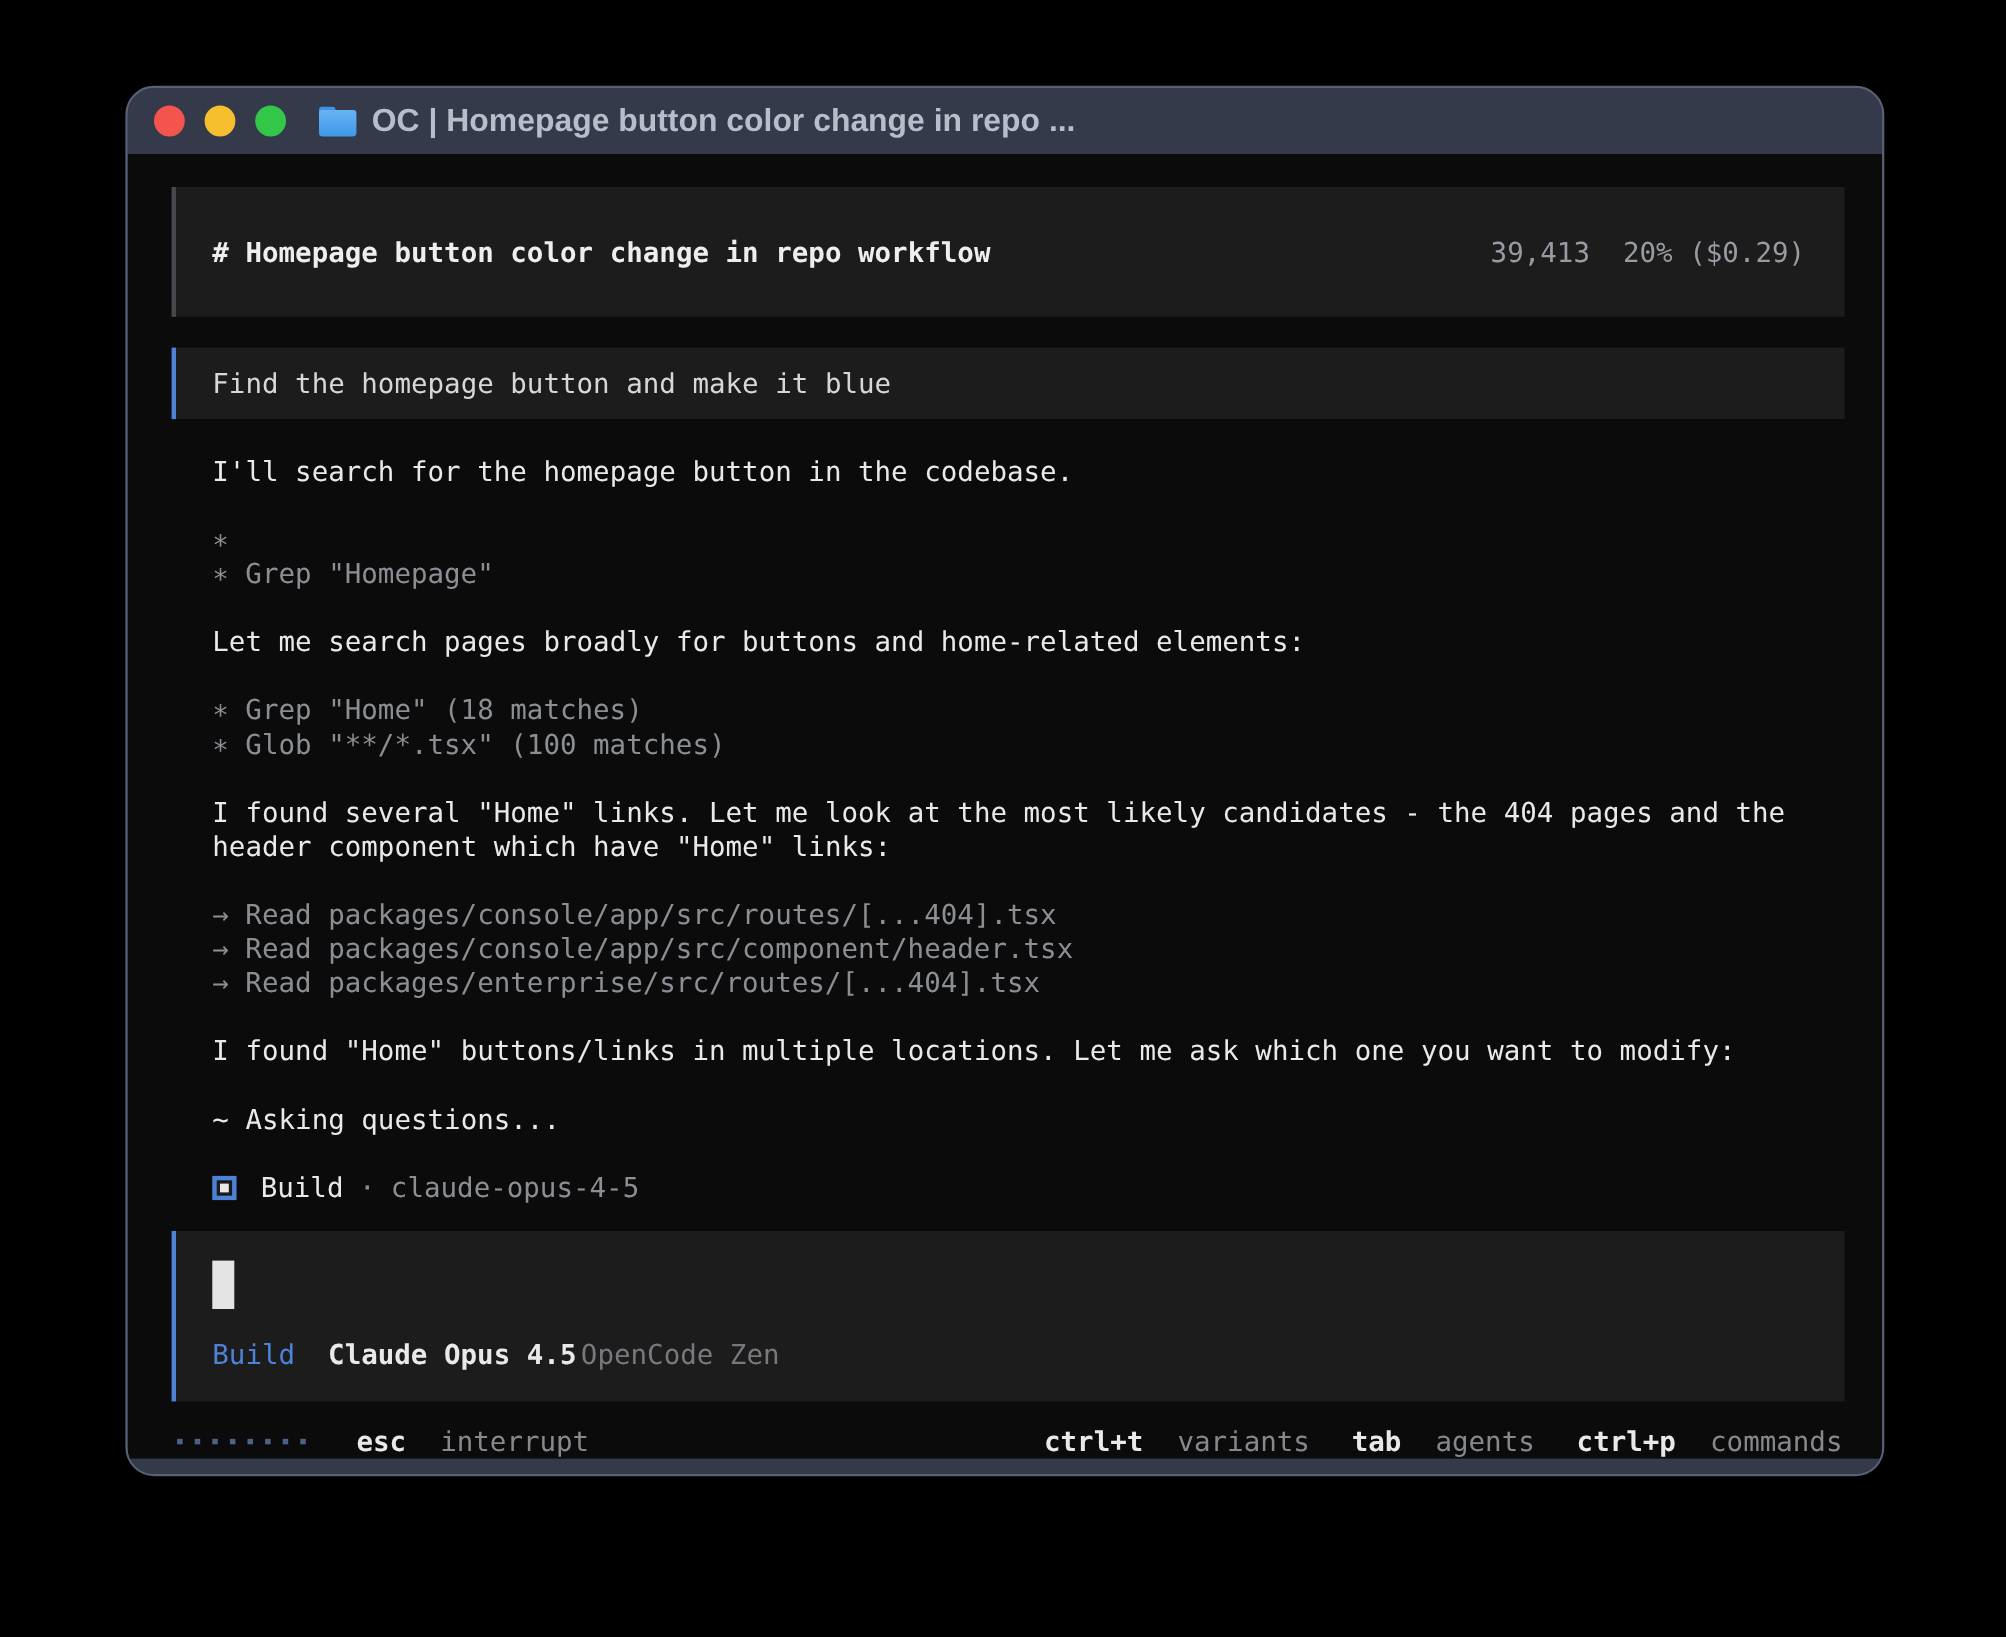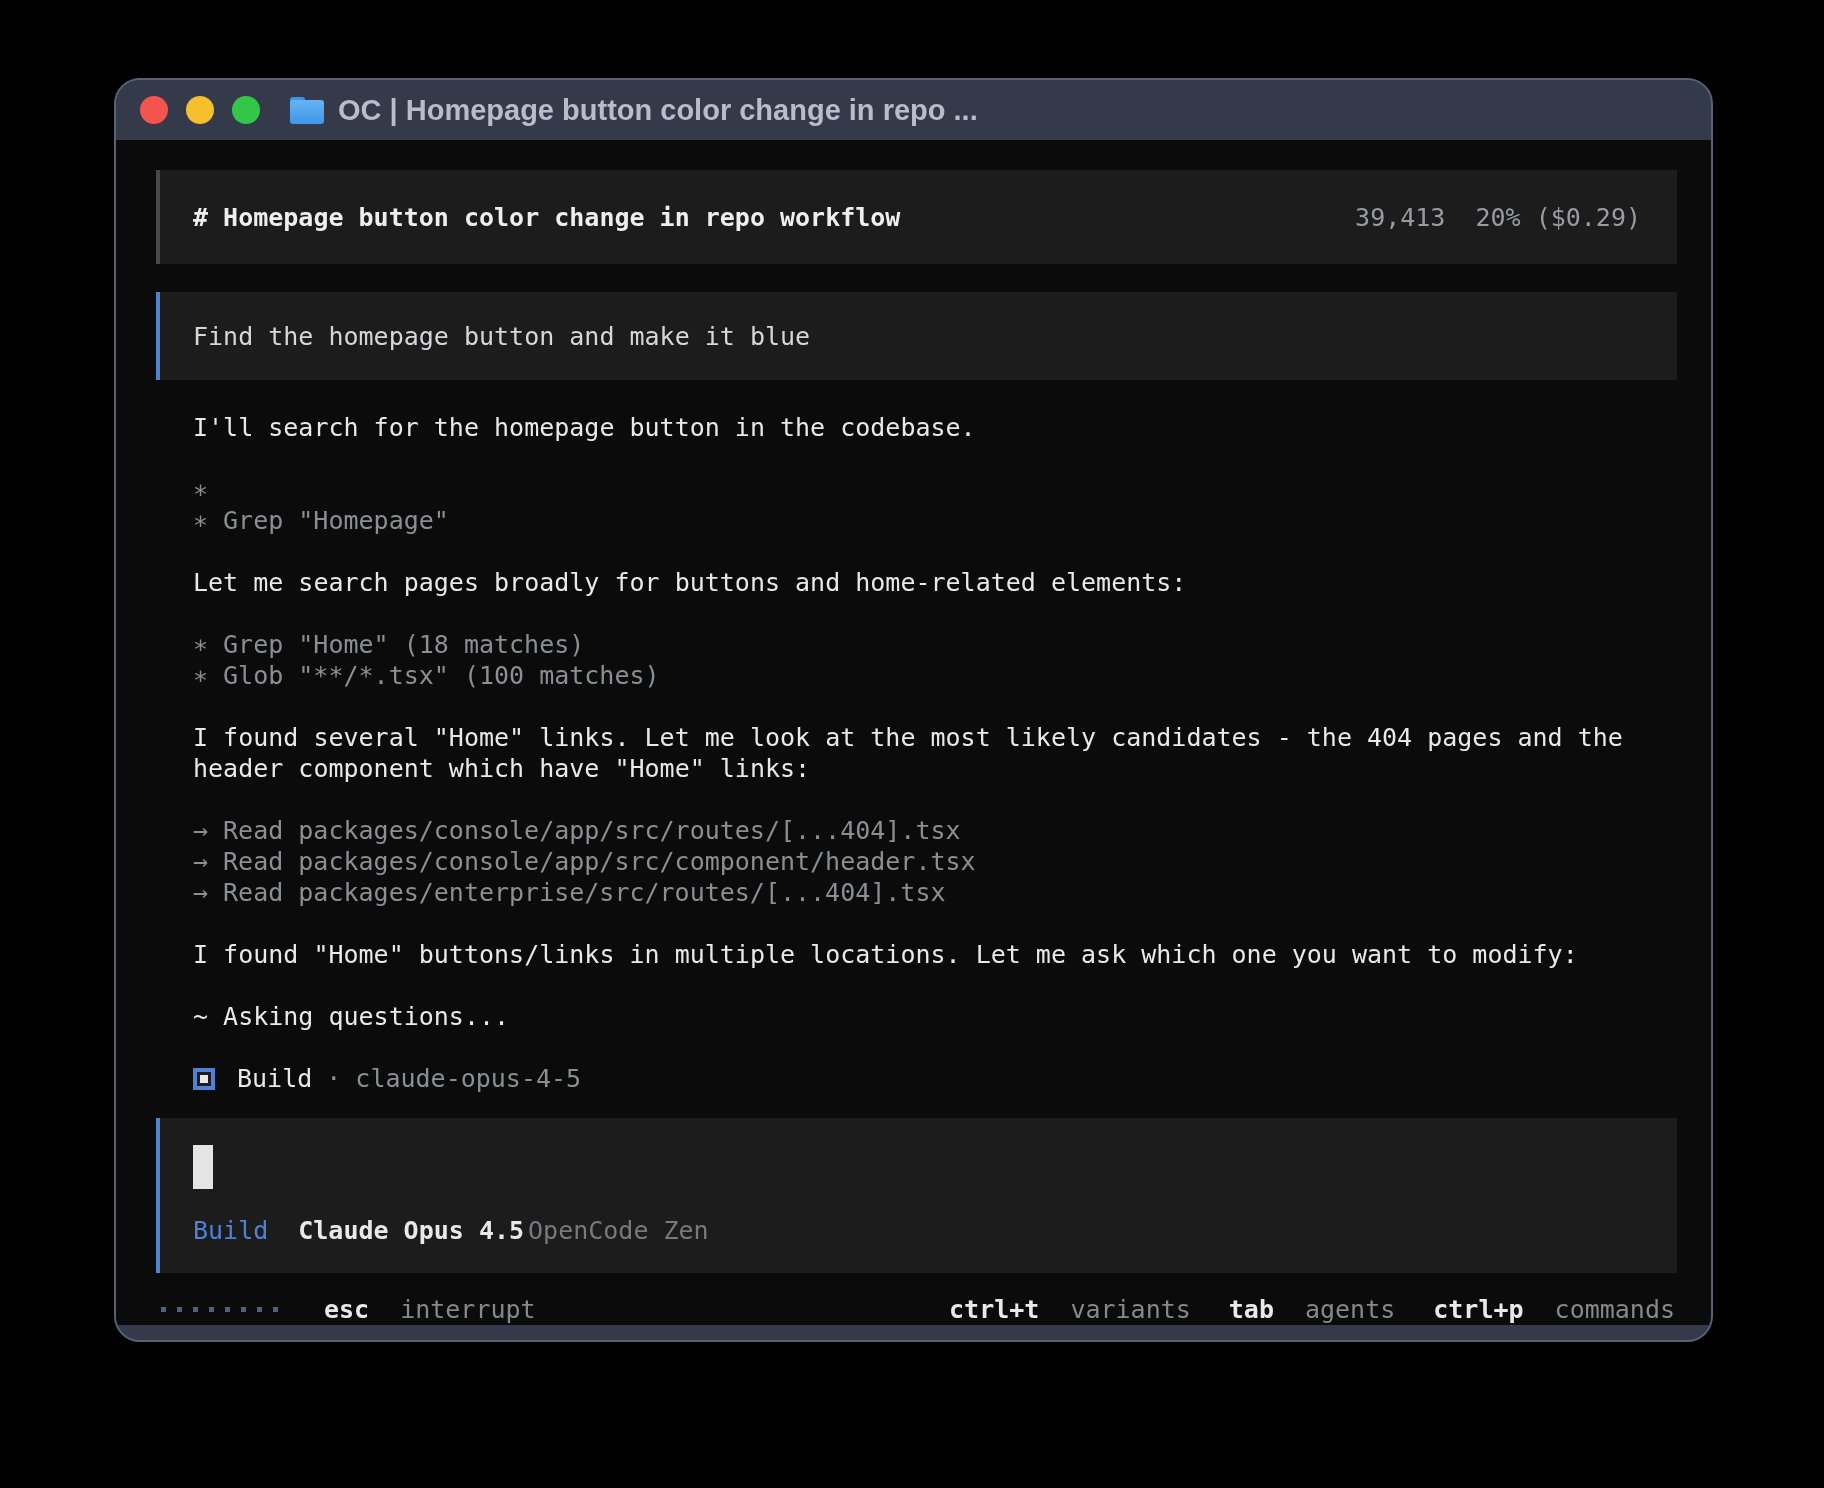--- a/index.html
+++ b/index.html
@@ -55,29 +55,29 @@
   }
   .block {
     margin-left: 40px; width: 1521px;
     background: #1c1c1d;
     border-left: 4px solid #47484b;
     padding-left: 33px;
   }
   .block.blue { border-left-color: #4d82d6; }
 
   .session-header {
-    height: 94px;
+    height: 118px;
     display: flex; align-items: center; justify-content: space-between;
     padding-right: 36px;
   }
   .session-header .h-title { font-weight: bold; color: #eeeeef; white-space: pre; }
   .session-header .h-stats { color: #989ba1; white-space: pre; display: flex; gap: 30px; }
 
   .user-block {
-    margin-top: 28px; height: 88px;
+    margin-top: 28px; height: 65px;
     display: flex; align-items: center;
   }
   .user-block .u-text { color: #d6d7d9; white-space: pre; }
 
   .lines { margin-top: 32px; margin-left: 77px; }
   .tline { white-space: pre; height: 31px; display: flex; }
   .tline .glyph { margin-right: 15px; }
   .gap { height: 31px; }
   .txt-white { color: #e9e9ea; }
   .txt-gray { color: #8b8e93; }

